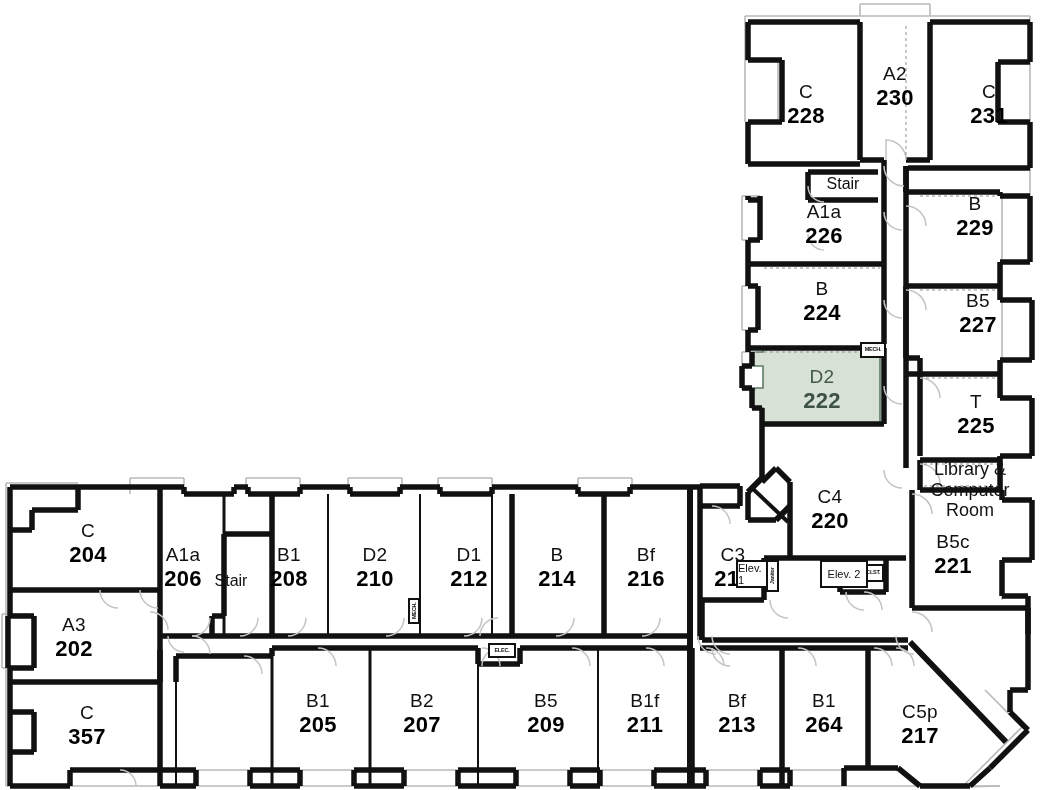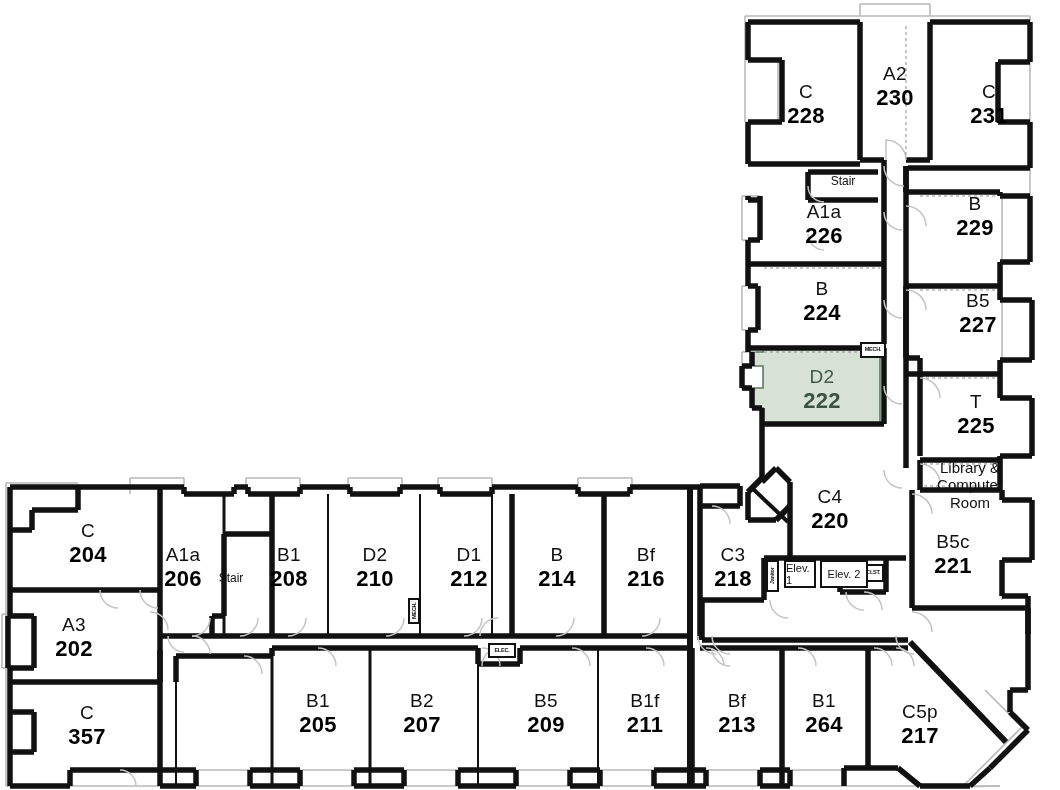--- a/index.html
+++ b/index.html
@@ -4,22 +4,22 @@
 <style>
   html,body{margin:0;padding:0;background:#ffffff;}
   body{font-family:"Liberation Sans", sans-serif;}
   #plan-root{position:relative;width:1060px;height:790px;background:#ffffff;overflow:hidden;}
   #plan-svg{position:absolute;left:0;top:0;width:1060px;height:790px;}
   .unit-label{position:absolute;text-align:center;line-height:1;pointer-events:none;}
   .unit-type{font-size:19px;font-weight:400;color:#111111;letter-spacing:.3px;}
   .unit-num{font-size:22px;font-weight:700;color:#000000;letter-spacing:.3px;margin-top:4px;}
   .unit-label.hl .unit-type{color:#43594a;}
   .unit-label.hl .unit-num{color:#3d5245;}
-  .room-text{position:absolute;text-align:center;line-height:1.15;font-size:12px;color:#111;pointer-events:none;}
-  .room-text.big{font-size:15px;}
+  .room-text{position:absolute;text-align:center;line-height:1.15;font-size:16px;color:#111;pointer-events:none;}
+  .room-text.big{font-size:18px;}
   .tiny-box{position:absolute;box-sizing:border-box;border:2.2px solid #111;background:#fff;
             display:flex;align-items:center;justify-content:center;text-align:center;}
   .tiny-box span{font-size:5.5px;font-weight:700;color:#111;letter-spacing:-.2px;line-height:1;}
   .tiny-box.vert span{transform:rotate(-90deg);white-space:nowrap;}
   .elev-box{position:absolute;box-sizing:border-box;border:2.2px solid #111;background:#fff;
             display:flex;align-items:center;justify-content:center;}
   .elev-box span{font-size:11px;color:#111;}
 </style>
 </head>
 <body>
@@ -593,20 +593,20 @@
   <div class="tiny-box" style="left:488px;top:643px;width:28px;height:15px;">
     <span>ELEC.</span>
   </div>
   <div class="tiny-box vert" style="left:766px;top:560px;width:13px;height:32px;">
     <span>Janitor</span>
   </div>
   <div class="tiny-box" style="left:846px;top:564px;width:38px;height:18px;">
     <span>ELEC. CLST.</span>
   </div>
 
-  <div class="elev-box" style="left:784px;top:560px;width:32px;height:28px;">
+  <div class="elev-box" style="left:736px;top:560px;width:32px;height:28px;">
     <span>Elev. 1</span>
   </div>
   <div class="elev-box" style="left:820px;top:560px;width:48px;height:28px;">
     <span>Elev. 2</span>
   </div>
 
 </div>
 
 </body></html>

